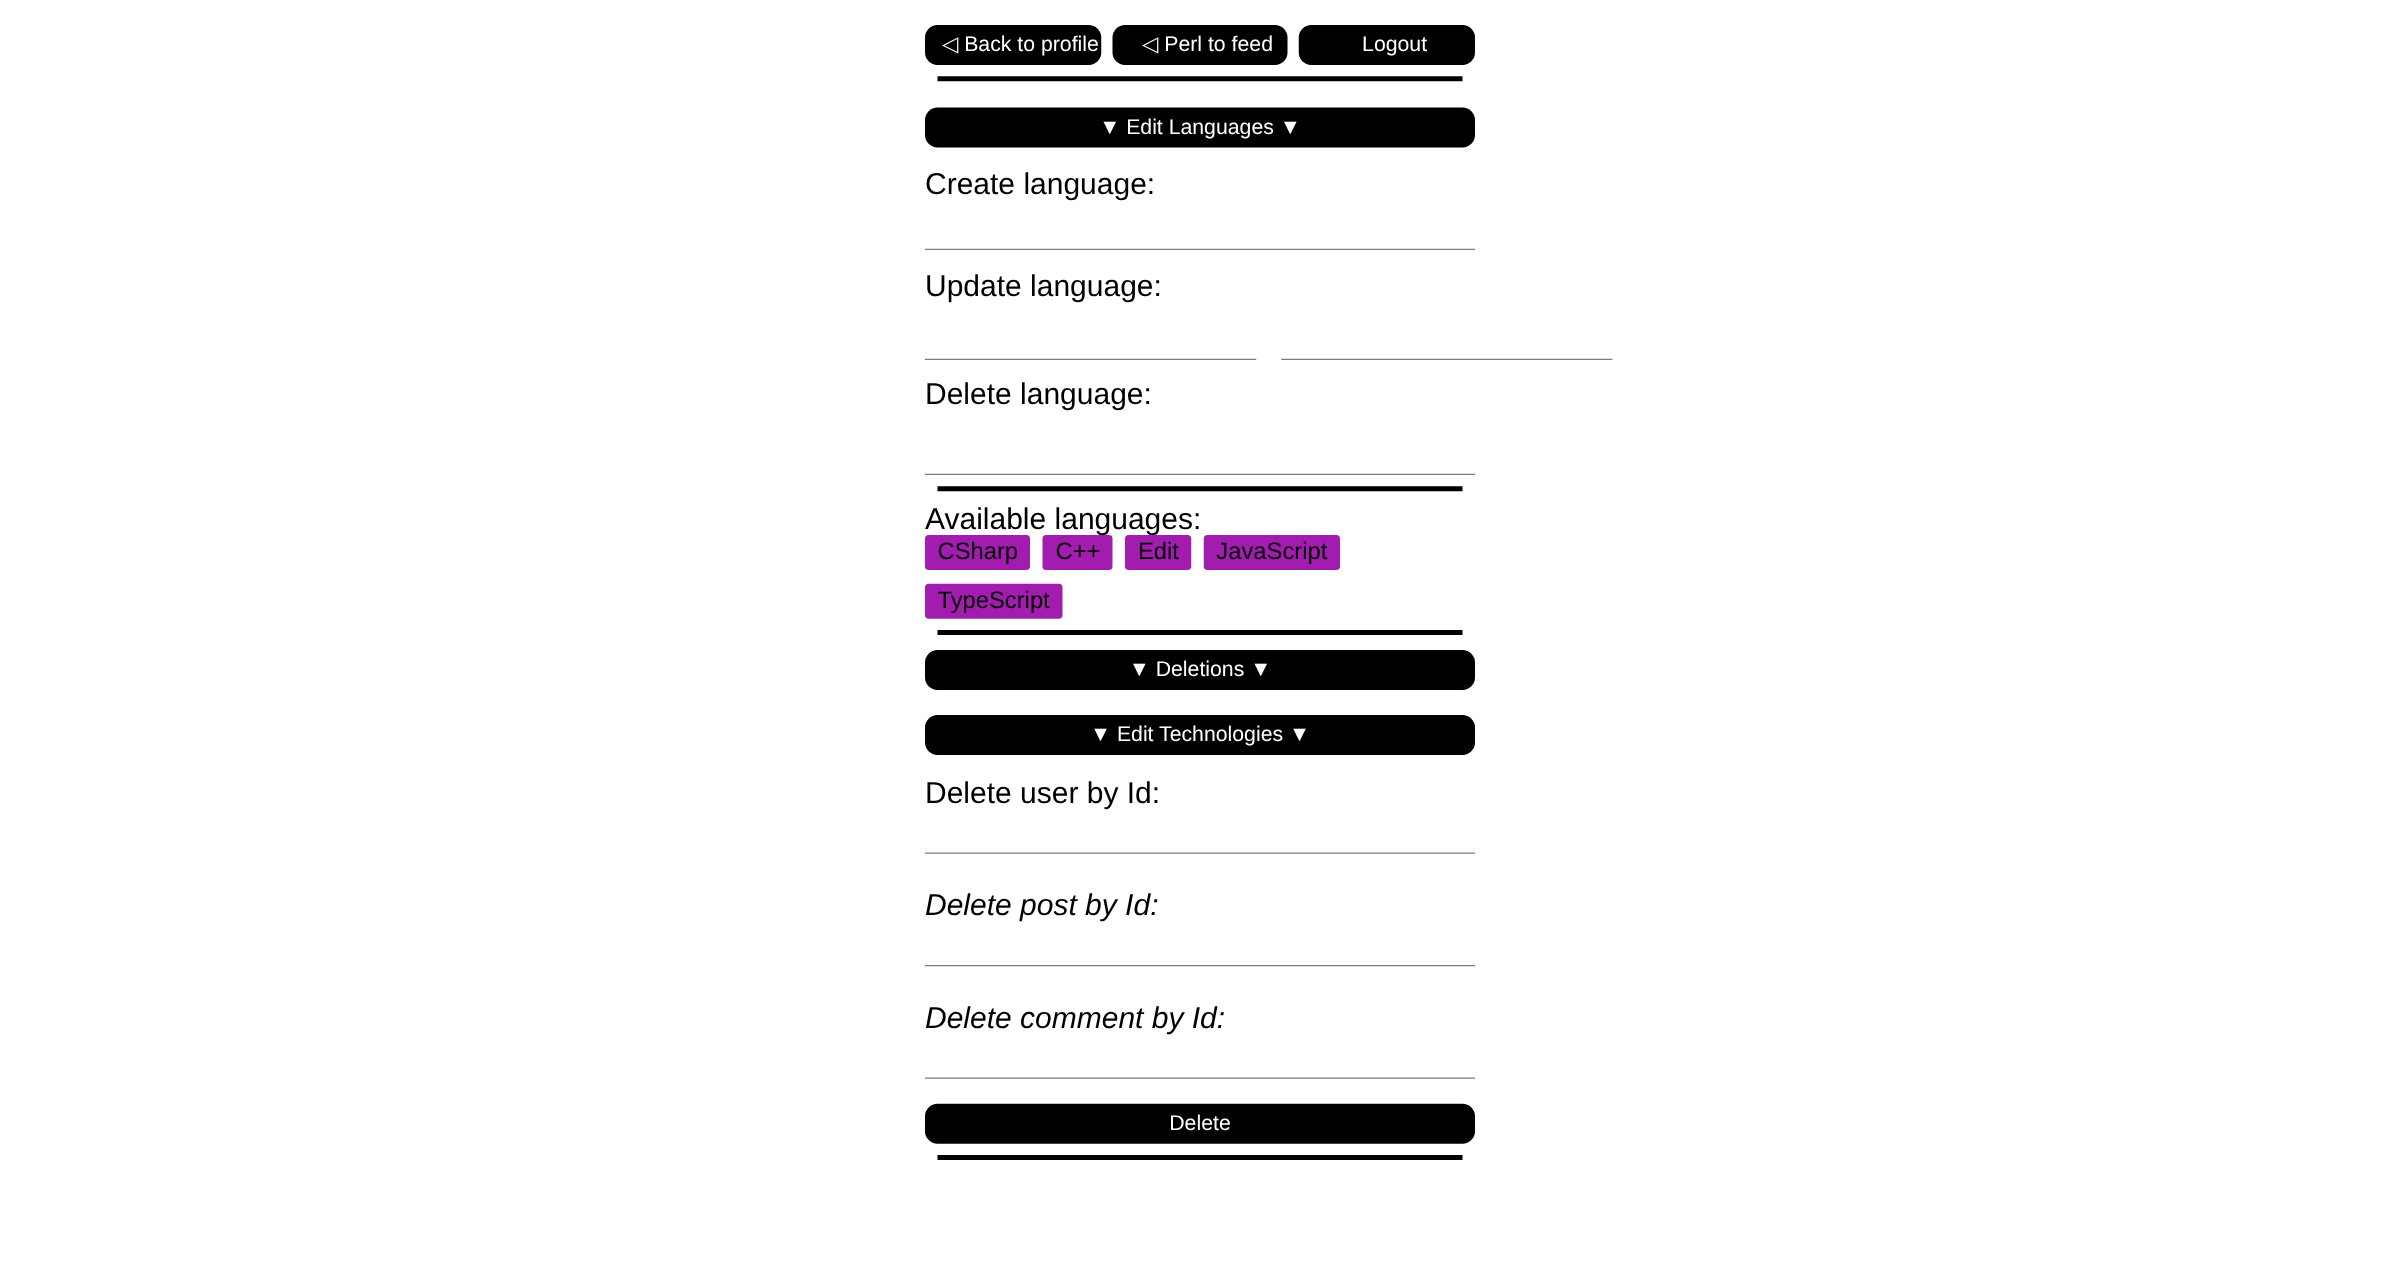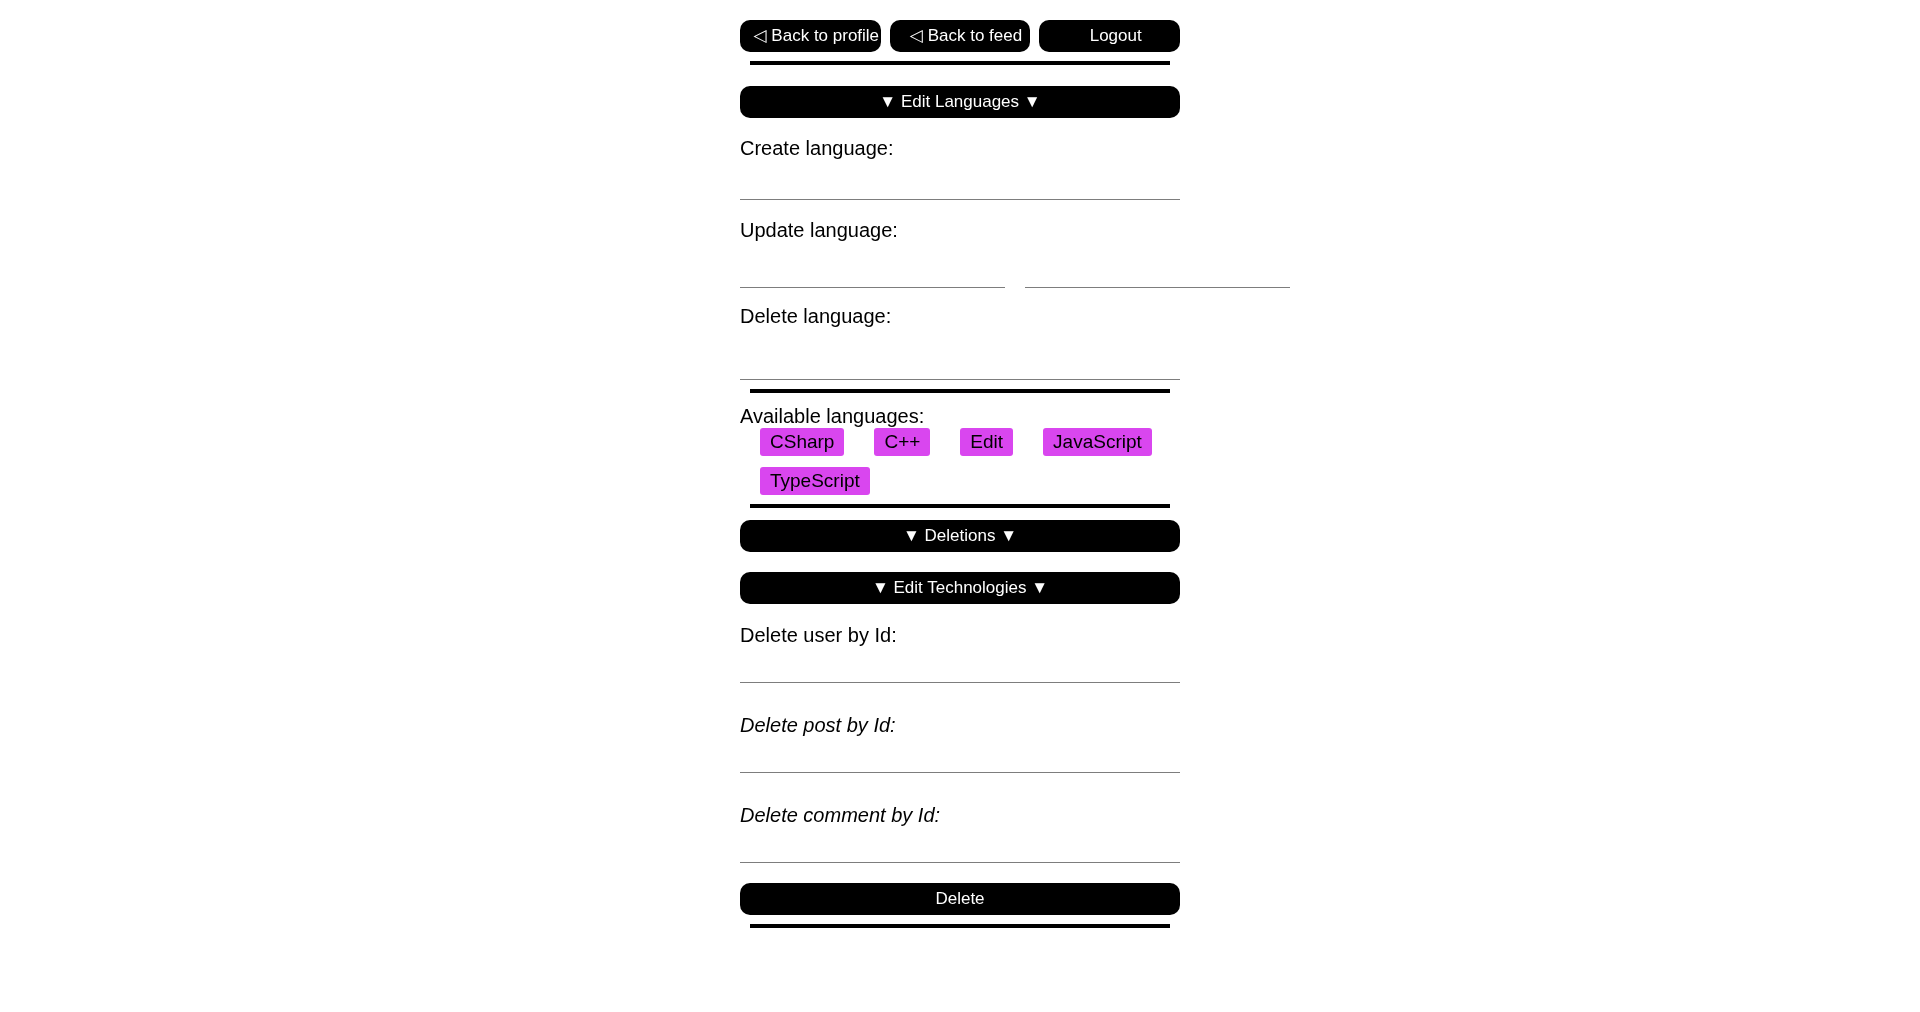--- a/index.html
+++ b/index.html
@@ -35,21 +35,21 @@
   .top-nav .btn { flex: 1 1 0; padding-left: 12px; }
   .btn-full { width: 100%; text-align: center; }
   hr.divider {
     border: none;
     height: 4px;
     background: #000000;
     width: 420px;
     margin: 9px auto 0;
   }
   .label {
-    font-size: 20px;
+    font-size: 24px;
     line-height: 24px;
     margin: 0;
   }
   .input-underline {
     display: block;
     width: 100%;
     box-sizing: border-box;
     border: none;
     border-bottom: 1px solid #7d7d7d;
     background: transparent;
@@ -60,46 +60,45 @@
     border-radius: 0;
   }
   .two-col { display: flex; gap: 20px; }
   .two-col .input-underline { flex: 1 1 0; width: auto; }
   .tags {
     display: flex;
     flex-wrap: wrap;
     gap: 11px 10px;
   }
   .tag {
-    background: #d946ef;
+    background: #a21caf;
     color: #000000;
     border-radius: 3px;
     padding: 2px 10px;
     font-size: 19px;
     line-height: 24px;
-    margin-left: 20px;
   }
   
   .mt10 { margin-top: 10px; } .mt11 { margin-top: 11px; }
   .mt12 { margin-top: 12px; } .mt13 { margin-top: 13px; }
   .mt16 { margin-top: 16px; } .mt18 { margin-top: 18px; }
   .mt19 { margin-top: 19px; } .mt20 { margin-top: 20px; }
   .mt21 { margin-top: 21px; } .mt22 { margin-top: 22px; }
   .mt30 { margin-top: 30px; font-style: italic; }
   .h36 { height: 36px; } .h40 { height: 40px; }
   .h46 { height: 46px; } .h52 { height: 52px; }
 </style>
 </head>
 <body>
 
 <div class="app">
 
   <div class="top-nav">
     <button class="btn">◁ Back to profile</button>
-    <button class="btn">◁ Back to feed</button>
+    <button class="btn">◁ Perl to feed</button>
     <button class="btn">Logout</button>
   </div>
 
   <hr class="divider">
 
   <button class="btn btn-full mt21">▼ Edit Languages ▼</button>
 
   <div class="label mt18">Create language:</div>
   <input class="input-underline h40" type="text" style="">
 

